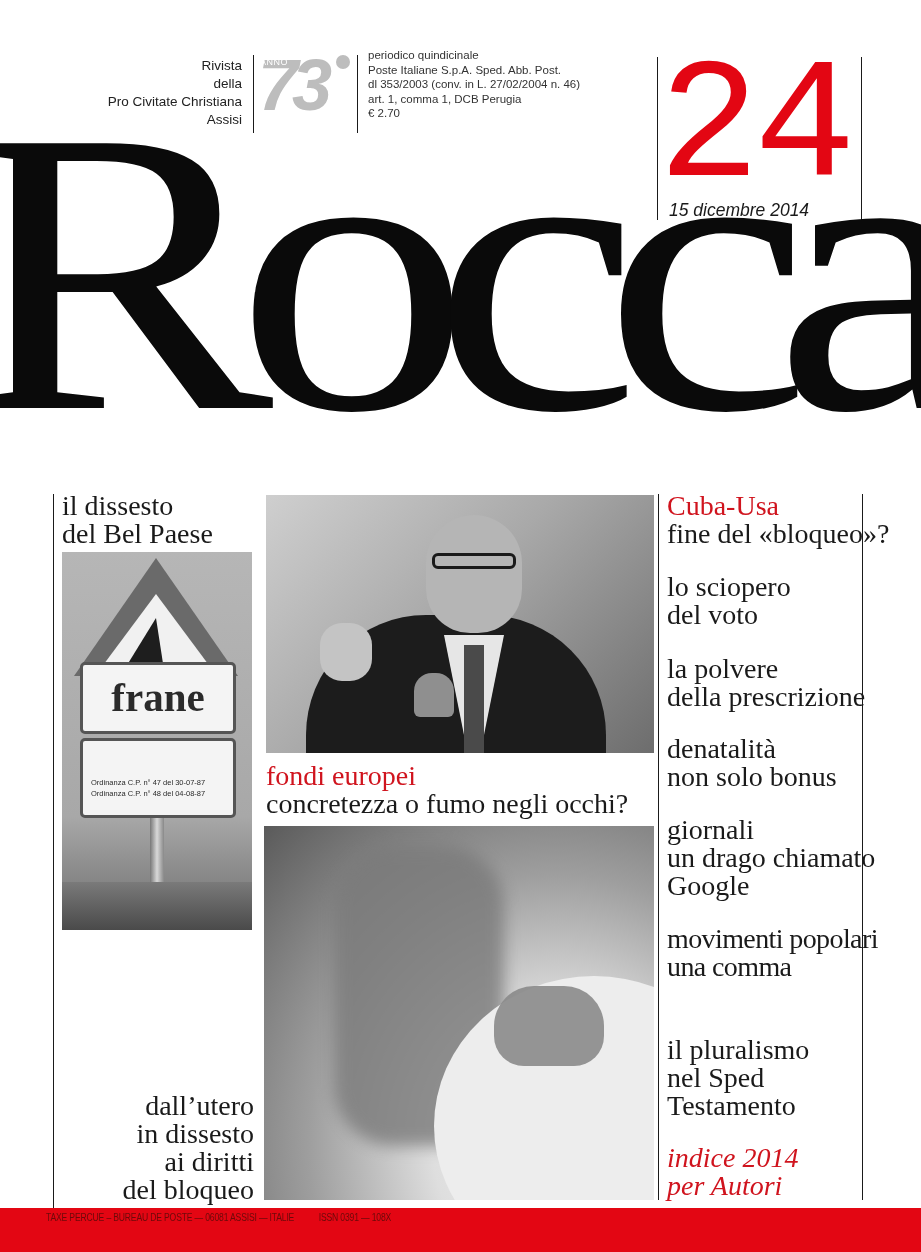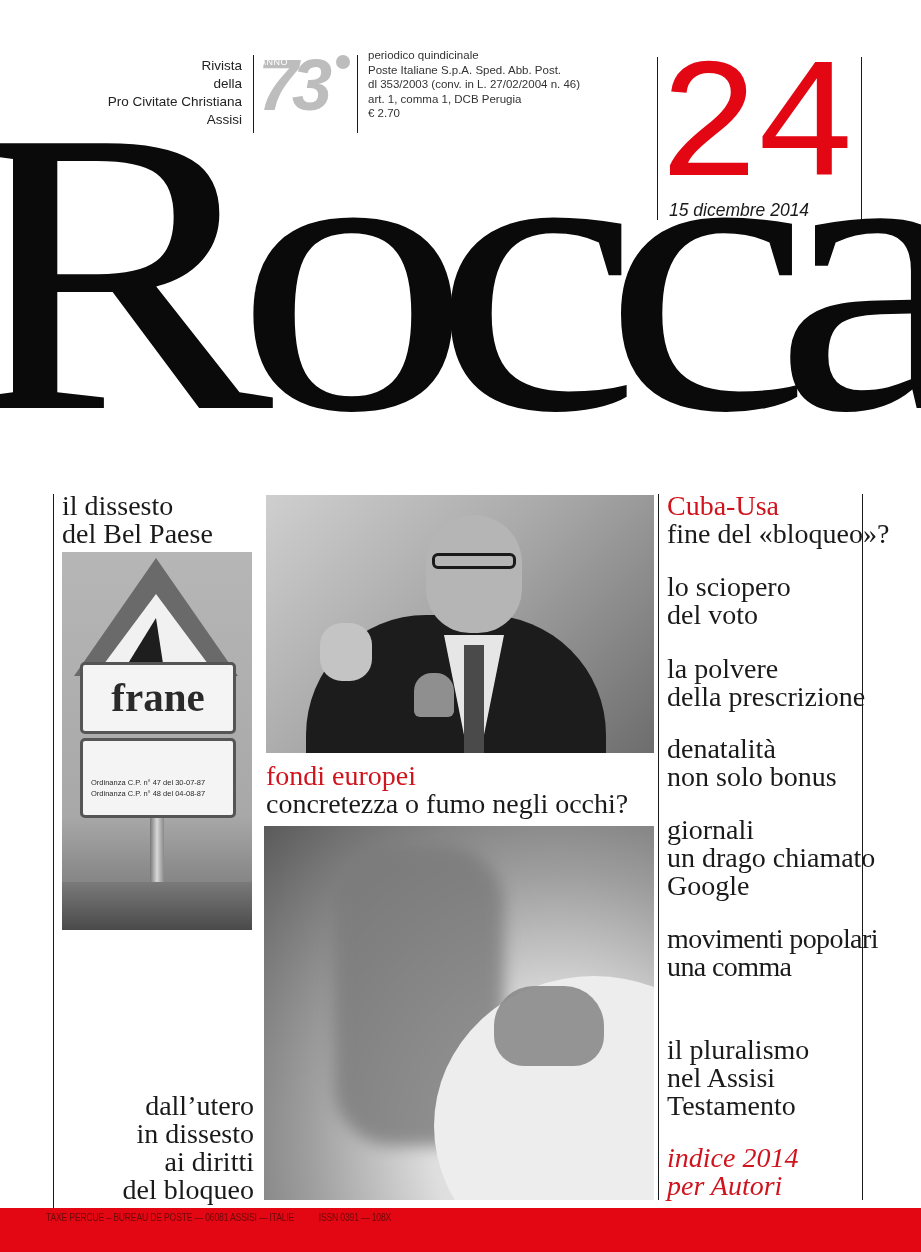--- a/index.html
+++ b/index.html
@@ -233,21 +233,21 @@
   <div>giornali</div>
   <div>un drago chiamato</div>
   <div>Google</div>
 </div>
 <div class="headline" style="left:667px; top:925px; letter-spacing:-0.6px;">
   <div>movimenti popolari</div>
   <div>una comma</div>
 </div>
 <div class="headline" style="left:667px; top:1036px;">
   <div>il pluralismo</div>
-  <div>nel Assisi</div>
+  <div>nel Sped</div>
   <div>Testamento</div>
 </div>
 <div class="headline red" style="left:667px; top:1144px;font-style:italic;">
   <div>indice 2014</div>
   <div>per Autori</div>
 </div>
 
 <div class="footer-strip">
   <div class="footer-text">
     <span>TAXE PERCUE – BUREAU DE POSTE — 06081 ASSISI — ITALIE</span>

